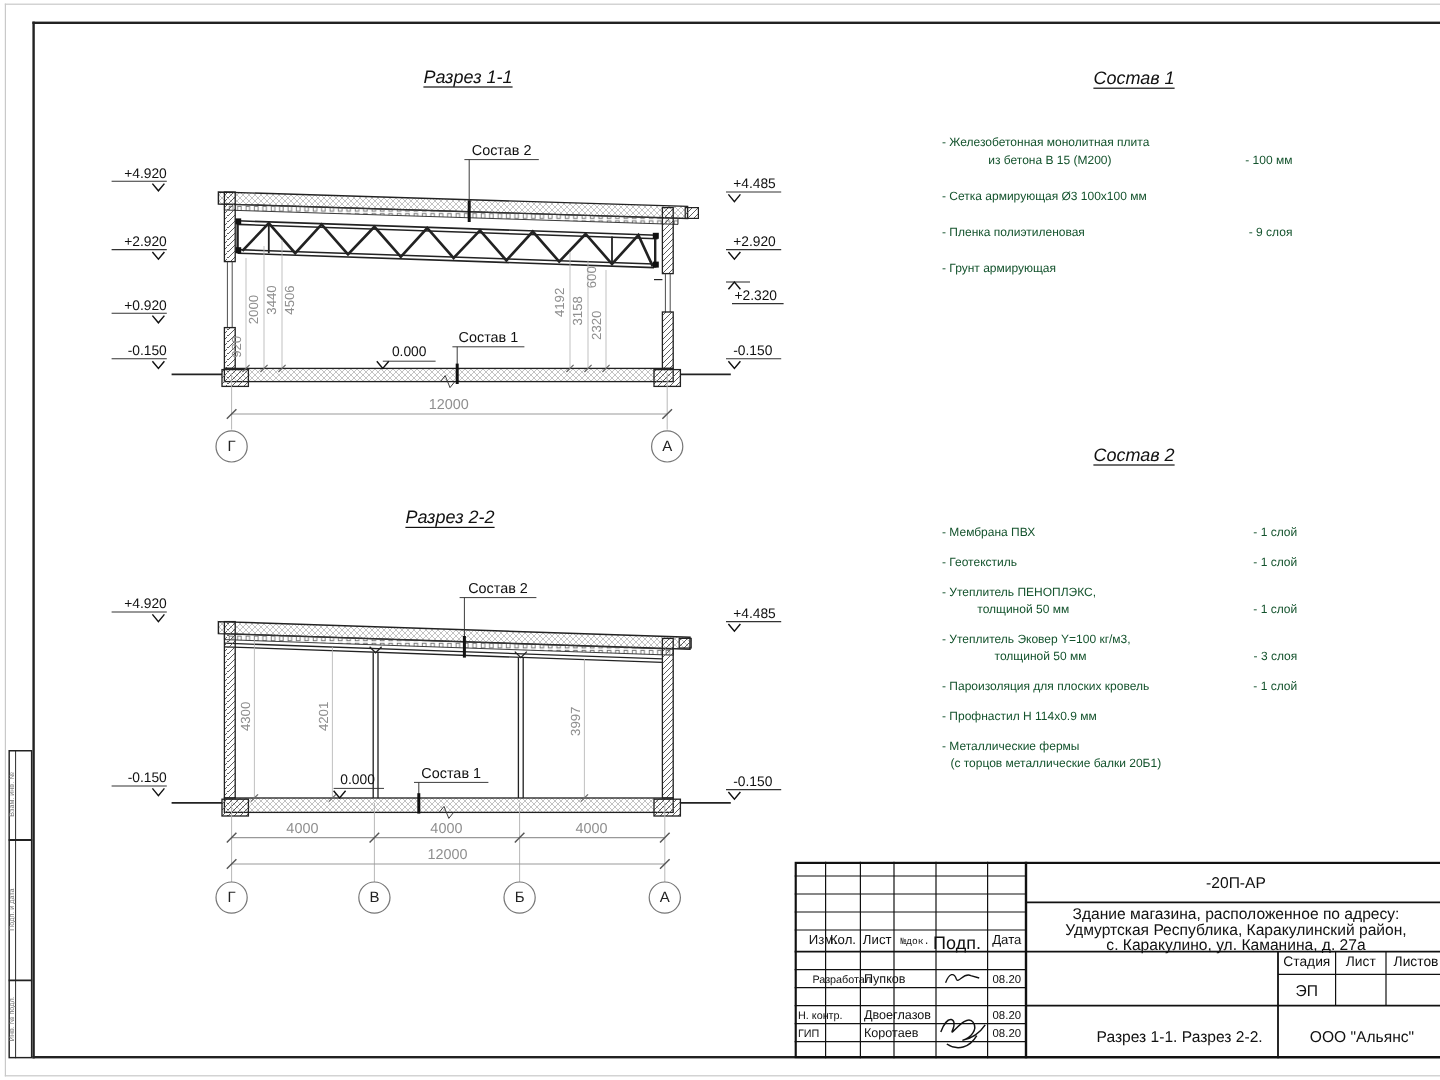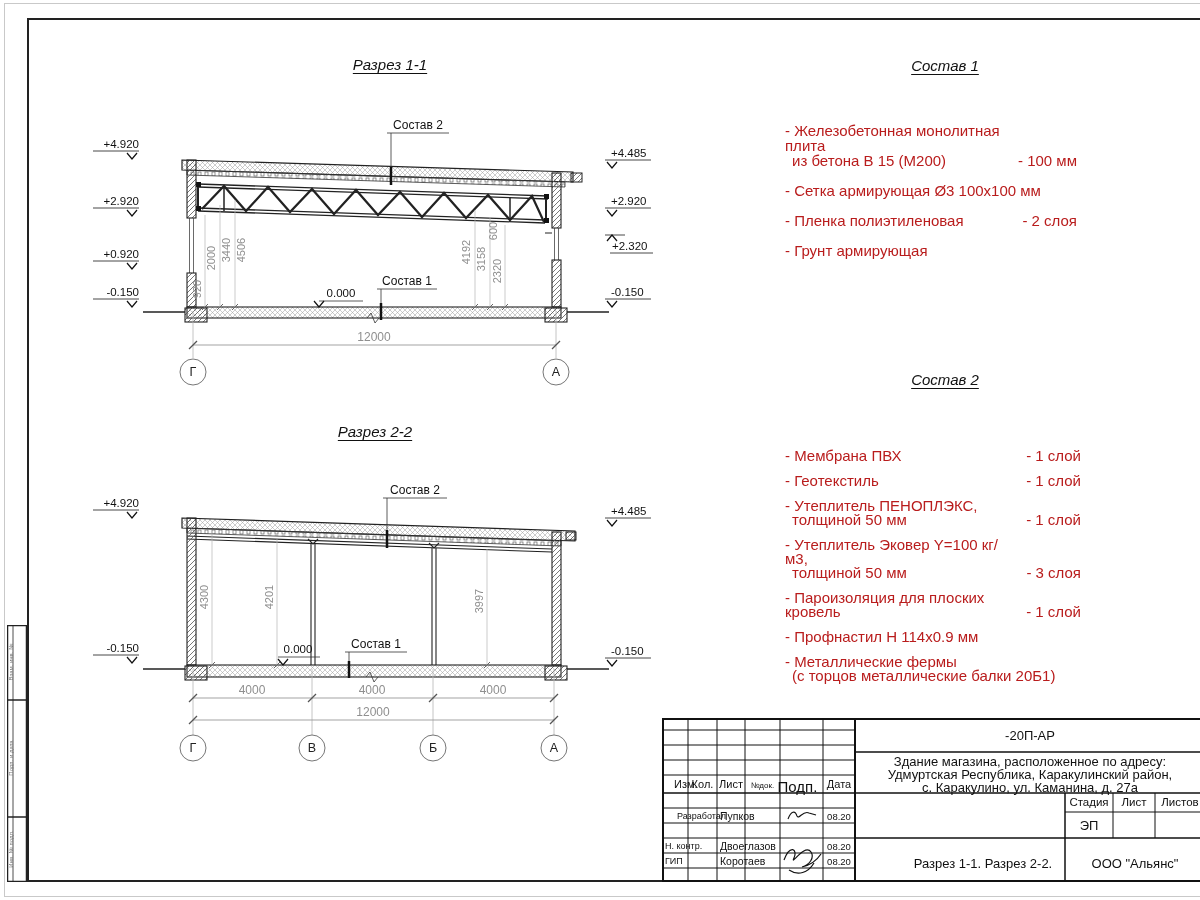--- a/index.html
+++ b/index.html
@@ -8,26 +8,26 @@
   .sheet { position:relative; width:1200px; height:836px; background:#fff; }
   .outer-border { position:absolute; left:4px; top:3px; width:1196px; height:894px;
                   border:1px solid #c9c9c9; border-right:none; }
   .main-frame { position:absolute; left:27px; top:18px; width:1178px; height:864px;
                 border:2px solid #222; border-right:none; }
   .abs { position:absolute; }
   .sec-title { position:absolute; width:180px; text-align:center; font-size:15px;
                font-style:italic; text-decoration:underline; text-underline-offset:3px; color:#111; }
   .sostav-title { position:absolute; width:200px; text-align:center; font-size:15px;
                   font-style:italic; text-decoration:underline; text-underline-offset:3px; color:#111; }
-  .slist { position:absolute; font-size:15px; color:#b91c1c;margin-top:11px; }
+  .slist { position:absolute; font-size:10px; color:#14532d; }
   .s-item { display:flex; align-items:flex-end; }
   .slist1 .s-item { margin-bottom:15px; line-height:15px; }
   .slist2 .s-item { margin-bottom:11px; line-height:14px; }
   .s-name span { display:block; }
-  .s-name .l2 { padding-left:7px; }
+  .s-name .l2 { padding-left:7px;text-align:center; }
   .s-val { margin-left:auto; white-space:nowrap; padding-left:6px; }
   .stamp { position:absolute; left:662px; top:718px; width:543px; height:164px; }
   .stamp .txt { position:absolute; color:#111; }
   .ctr { text-align:center; }
   .side-cells { position:absolute; left:7px; top:625px; width:20px; height:257px; }
   .side-label { position:absolute; left:-26px; width:60px; font-size:6px; color:#777;
                 transform:rotate(-90deg); transform-origin:center; text-align:center; }
   svg text { font-family:"Liberation Sans", sans-serif; }
   .dimtxt { fill:#8f8f8f; font-size:11px; }
   .dimtxt12 { fill:#8f8f8f; font-size:12px; }
@@ -343,21 +343,21 @@
           <span>- Сетка армирующая Ø3 100x100 мм</span>
           <span class="l2"></span>
         </div>
       <div class="s-val"></div>
     </div>
     <div class="s-item">
       <div class="s-name">
           <span>- Пленка полиэтиленовая</span>
           <span class="l2"></span>
         </div>
-      <div class="s-val">-  2 слоя</div>
+      <div class="s-val">-  9 слоя</div>
     </div>
     <div class="s-item">
       <div class="s-name">
           <span>- Грунт армирующая</span>
           <span class="l2"></span>
         </div>
       <div class="s-val"></div>
     </div>
   </div>
 
@@ -449,21 +449,21 @@
       </g>
       <g>
         <path d="M122,142 c6,-16 14,-11 10,-2 c-4,9 11,-15 17,-6 c4,6 -2,13 -9,15 c9,-2 15,-7 19,-13" fill="none" stroke="#111" stroke-width="1.2"></path>
         <path d="M127,152 c9,6 19,3 25,-7" fill="none" stroke="#111" stroke-width="1.2"></path>
       </g>
     </svg>
     
     <div class="txt ctr" style="left:0; top:60px; width:26px; font-size:11px;padding-left:12px;">Изм.</div>
     <div class="txt ctr" style="left:26px; top:60px; width:29px; font-size:11px;">Кол.</div>
     <div class="txt ctr" style="left:55px; top:60px; width:28px; font-size:11px;">Лист</div>
-    <div class="txt ctr" style="left:83px; top:63px; width:35px; font-size:8px;">№док.</div>
+    <div class="txt ctr" style="left:83px; top:63px; width:35px; font-size:8px;font-family:Liberation Mono, monospace;">№док.</div>
     <div class="txt ctr" style="left:114px; top:60px; width:43px; font-size:15px;text-align:center;">Подп.</div>
     <div class="txt ctr" style="left:161px; top:60px; width:32px; font-size:11px;">Дата</div>
     
     <div class="txt" style="left:15px; top:93px; font-size:9px;">Разработал</div>
     <div class="txt" style="left:58px; top:92px; font-size:10.5px;">Пупков</div>
     <div class="txt ctr" style="left:161px; top:93px; width:32px; font-size:9.5px;">08.20</div>
     <div class="txt" style="left:3px; top:123px; font-size:9px;">Н. контр.</div>
     <div class="txt" style="left:58px; top:122px; font-size:10.5px;">Двоеглазов</div>
     <div class="txt ctr" style="left:161px; top:123px; width:32px; font-size:9.5px;">08.20</div>
     <div class="txt" style="left:3px; top:138px; font-size:9px;">ГИП</div>

